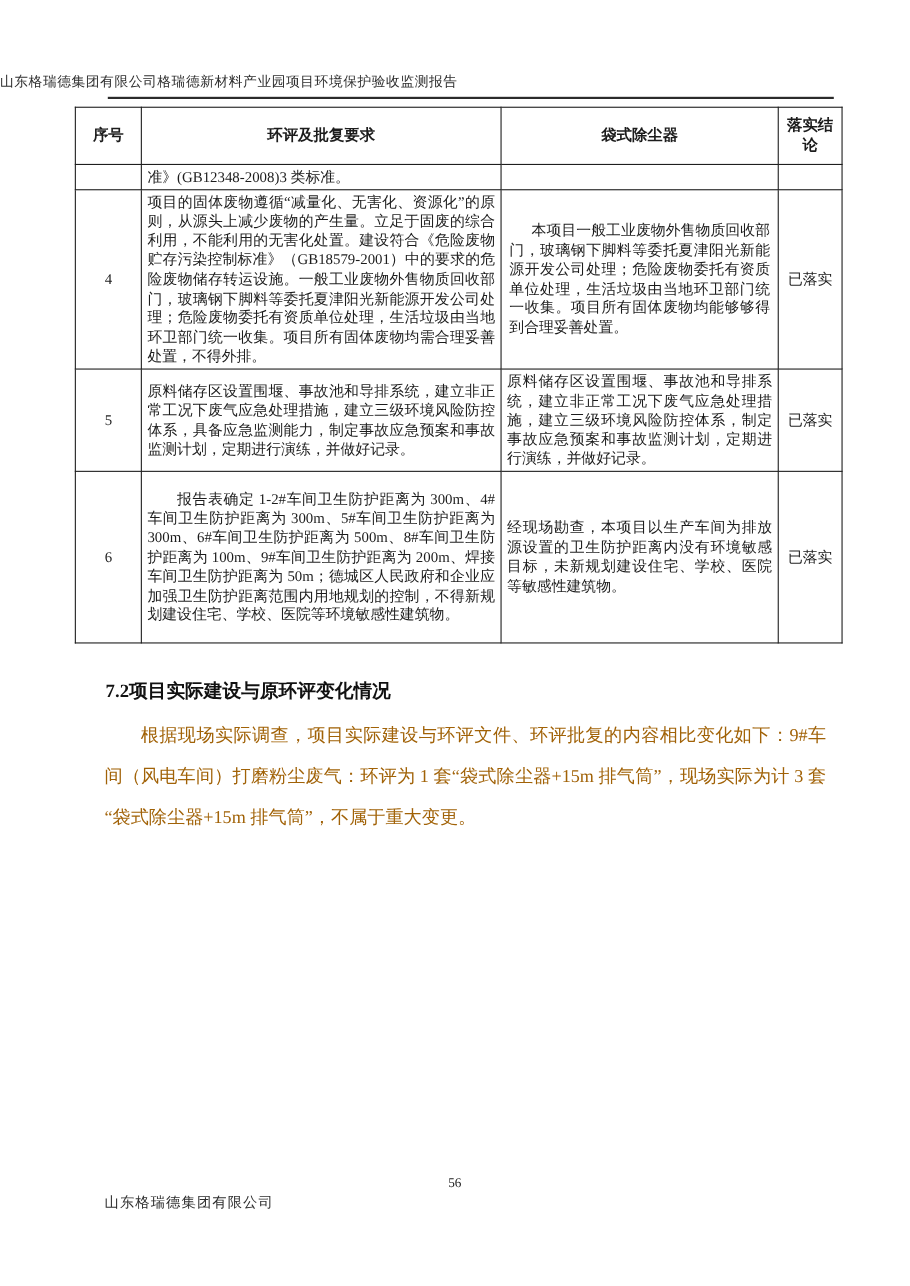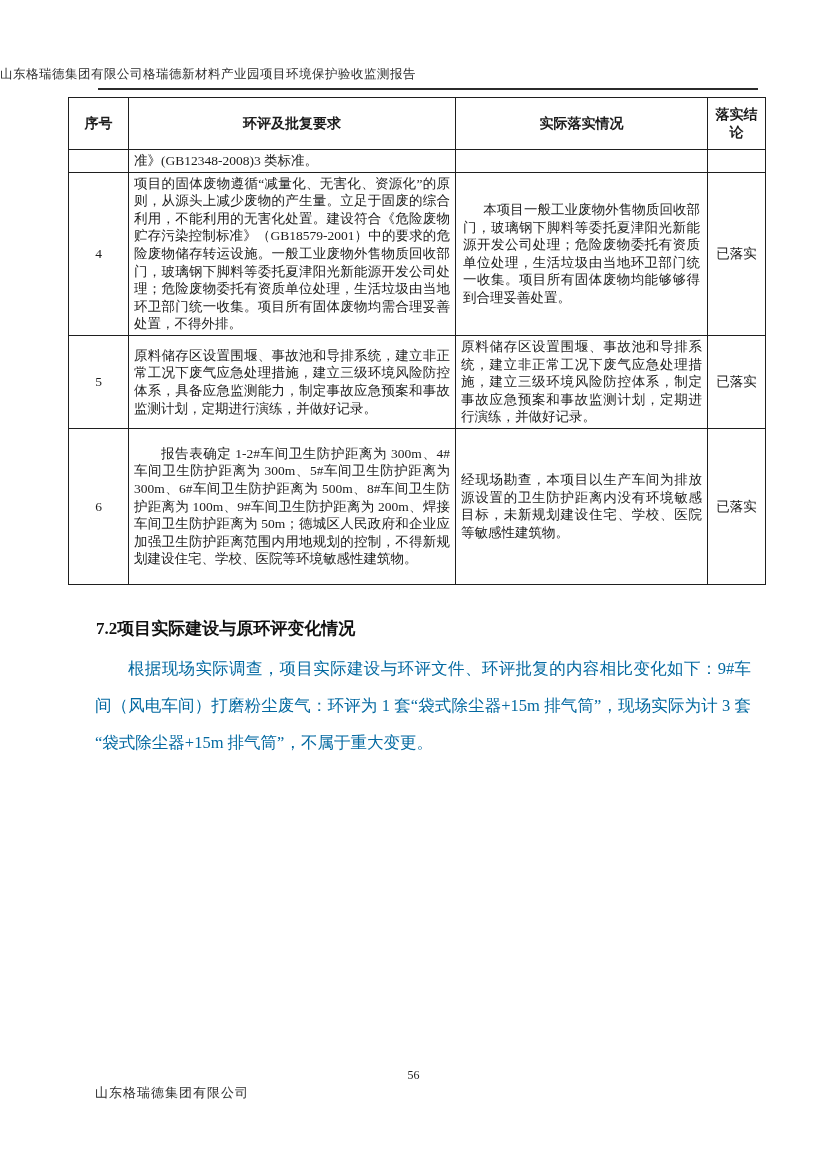--- a/index.html
+++ b/index.html
@@ -72,21 +72,21 @@
     color: #111;
     text-align: right;
   }
   .section-paragraph {
     position: absolute; top: 650px; left: 95px; width: 656px;
     margin: 0;
     font-size: 16.5px;
     line-height: 37px;
     text-indent: 2em;
     text-align: justify;
-    color: #0369a1;
+    color: #a16207;
   }
 
   
   .footer-page-number {
     position: absolute; top: 1068px; left: 0; right: 0;
     text-align: center; font-size: 12px; color: #222;
   }
   .footer-company {
     position: absolute; top: 1084px; left: 95px;
     font-size: 13px; color: #2e2e2e; letter-spacing: 1px;
@@ -104,21 +104,21 @@
     <colgroup>
       <col style="width:60px">
       <col style="width:327px">
       <col style="width:252px">
       <col style="width:58px">
     </colgroup>
     <thead>
       <tr>
         <th>序号</th>
         <th>环评及批复要求</th>
-        <th>实际落实情况</th>
+        <th>袋式除尘器</th>
         <th>落实结论</th>
       </tr>
     </thead>
     <tbody>
       <tr class="row-partial">
         <td class="c-no"></td>
         <td class="c-req">准》(GB12348-2008)3 类标准。</td>
         <td class="c-impl"></td>
         <td class="c-con"></td>
       </tr>

